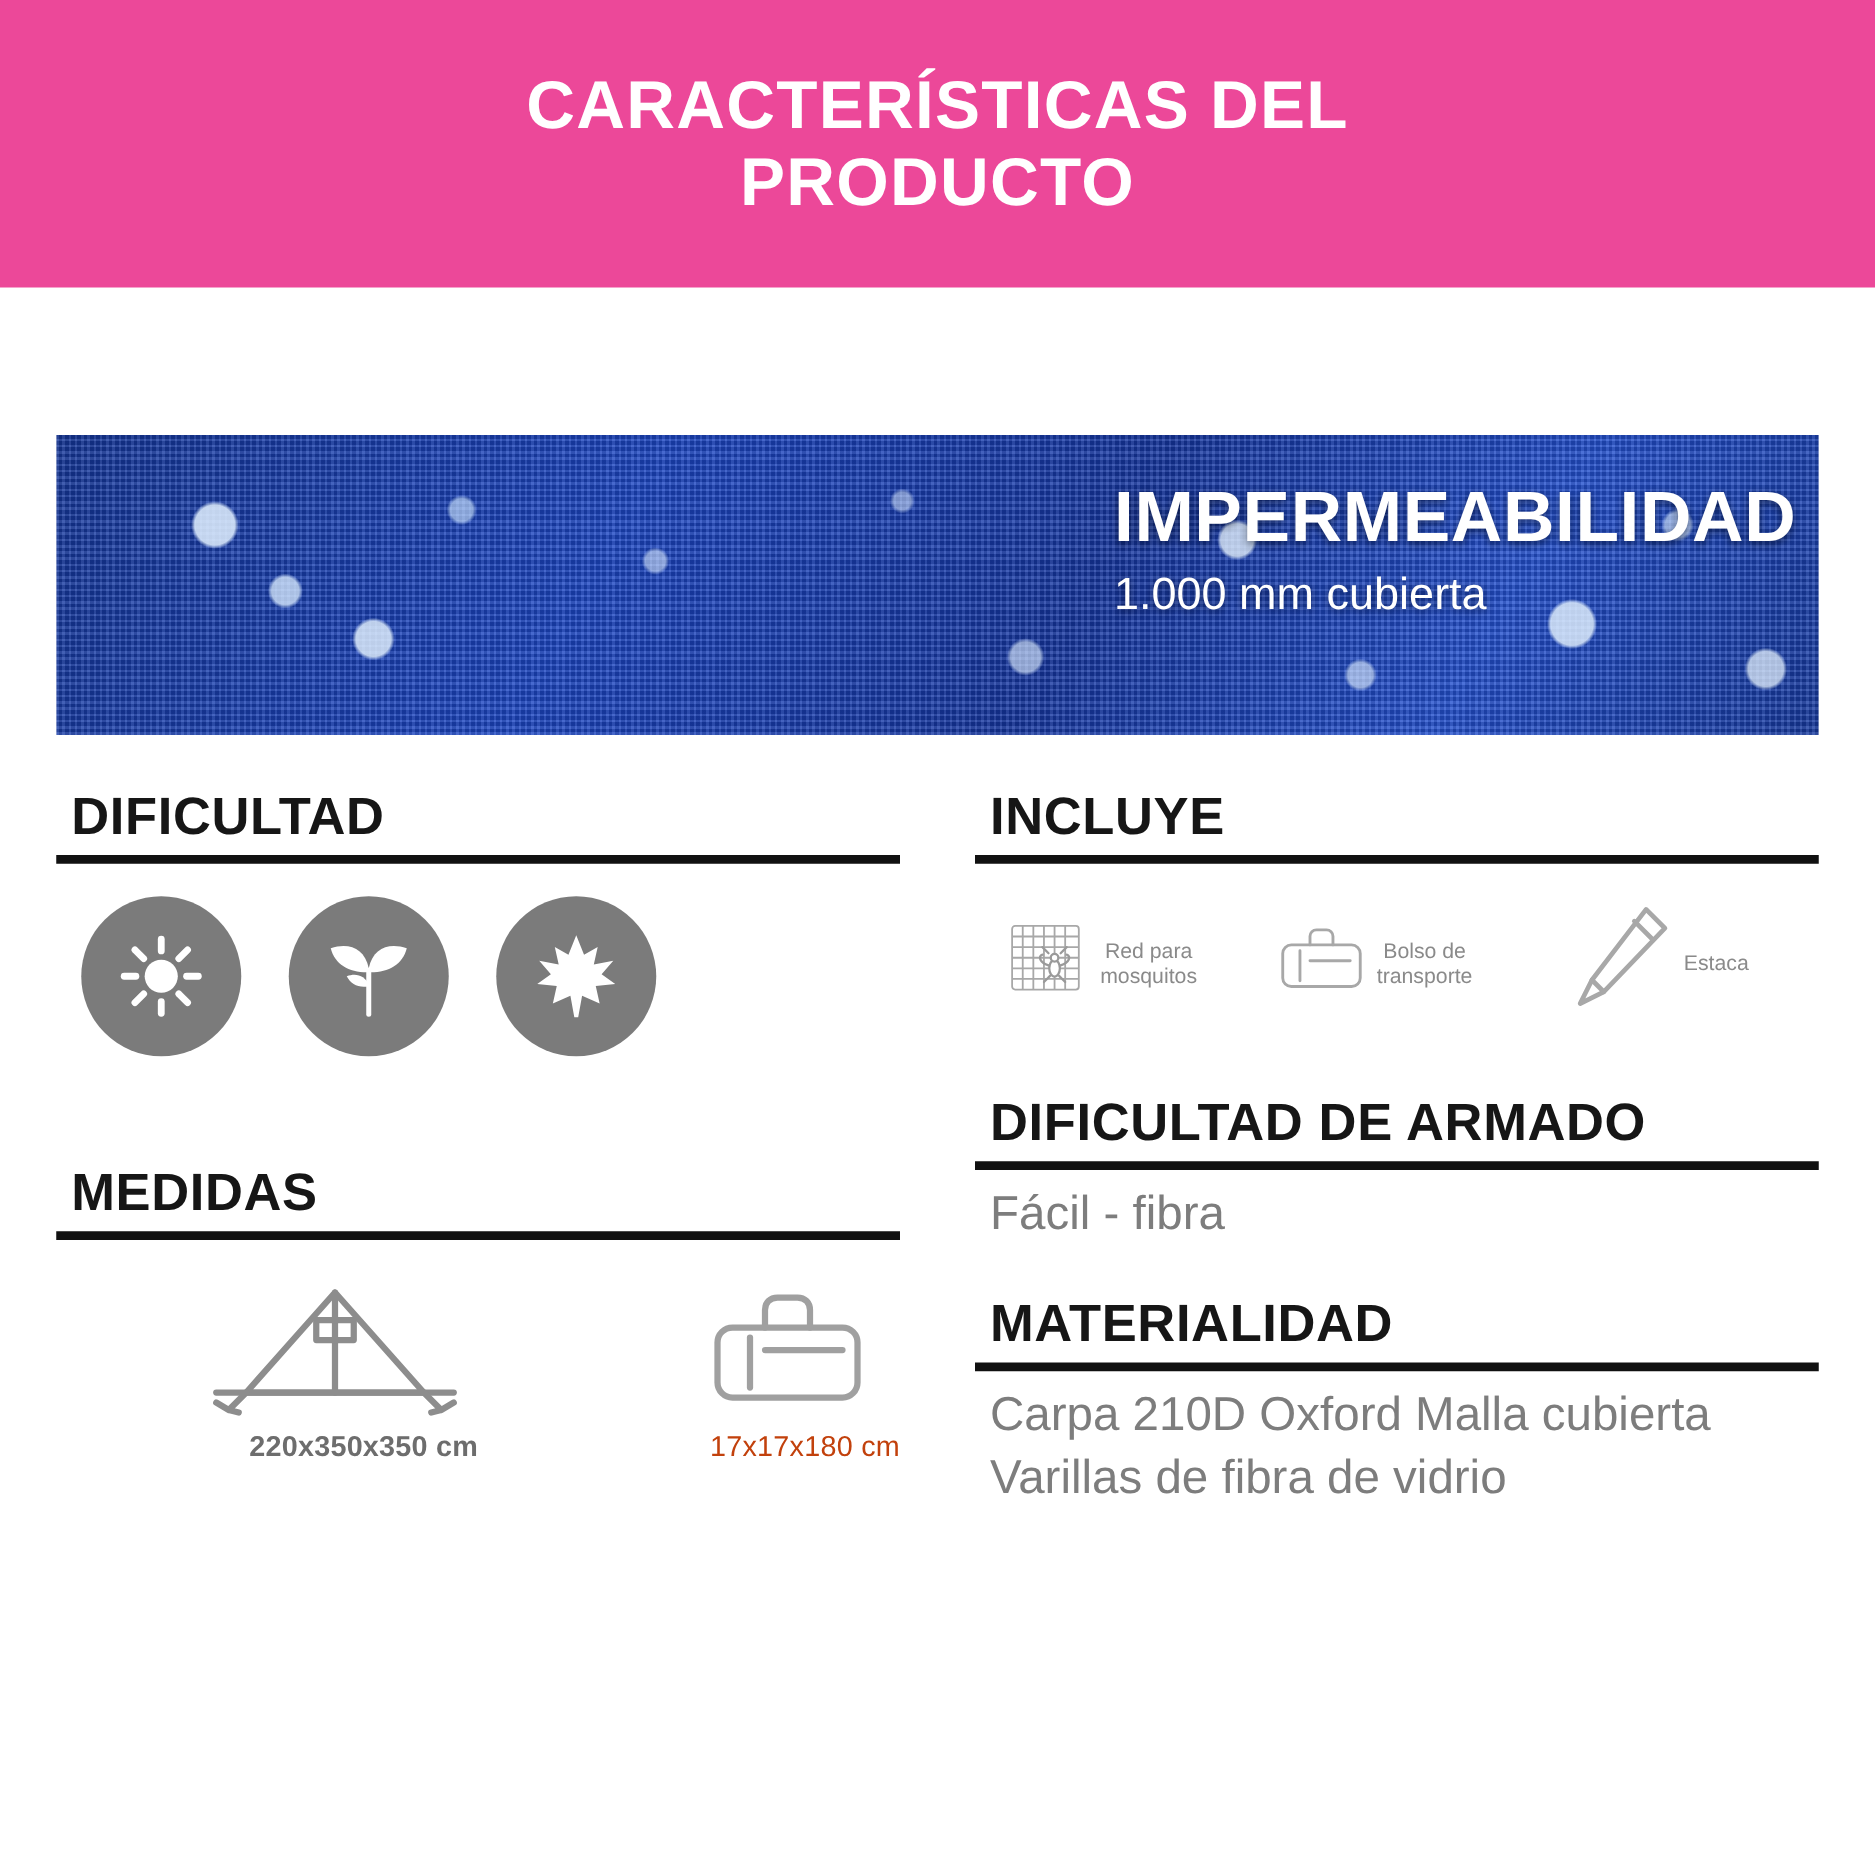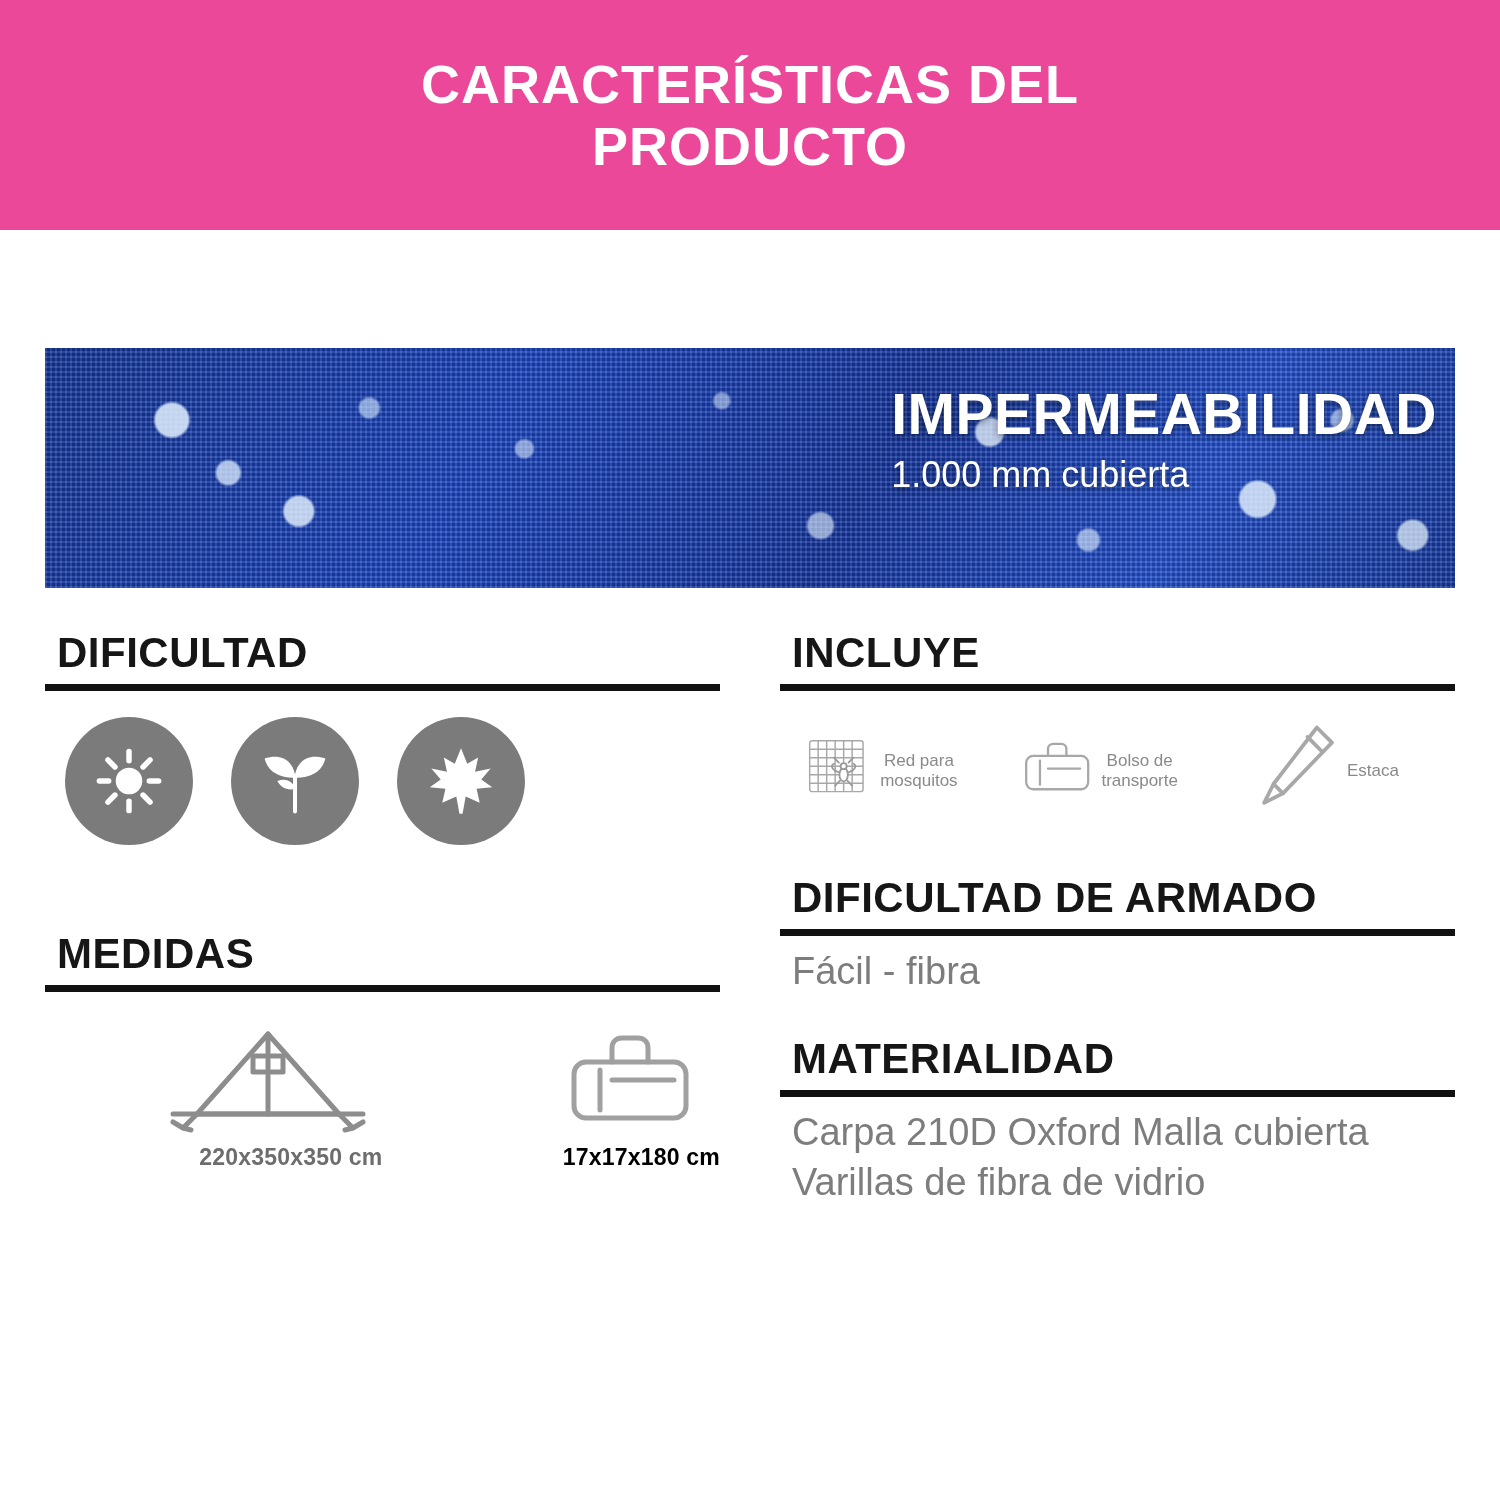--- a/index.html
+++ b/index.html
@@ -168,21 +168,21 @@
     flex-direction: column;
     align-items: flex-end;
   }
   .measure-label {
     margin-top: 6px;
     font-size: 23px;
     color: #6d6d6d;
     font-weight: bold;
     letter-spacing: .2px;
   }
-  .measure-label.thin { font-weight: bold; color:#000000; }
+  .measure-label.thin { font-weight: normal; color:#c2410c; }
 
   .spacer-lg { height: 46px; }
   .spacer-md { height: 34px; }
 </style>
 </head>
 <body>
 
 <div class="page">
 
   <div class="header">

